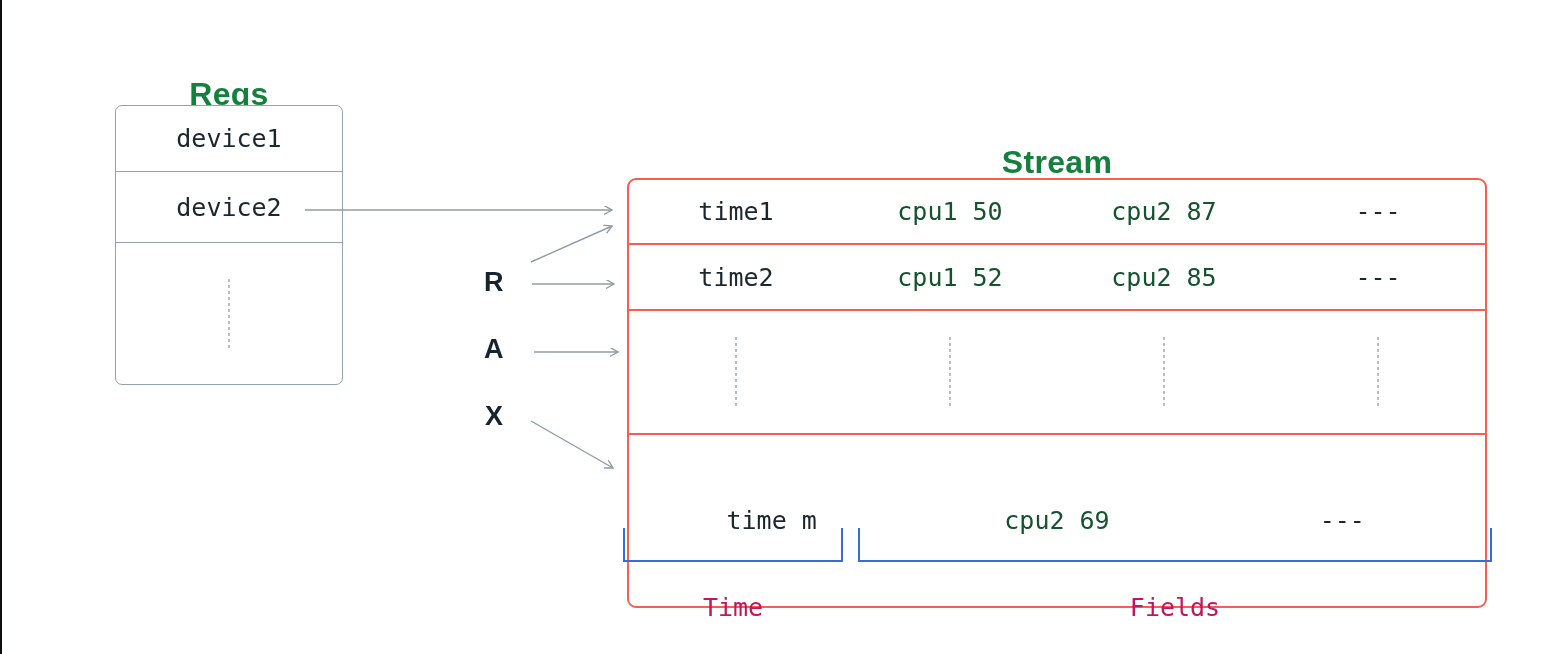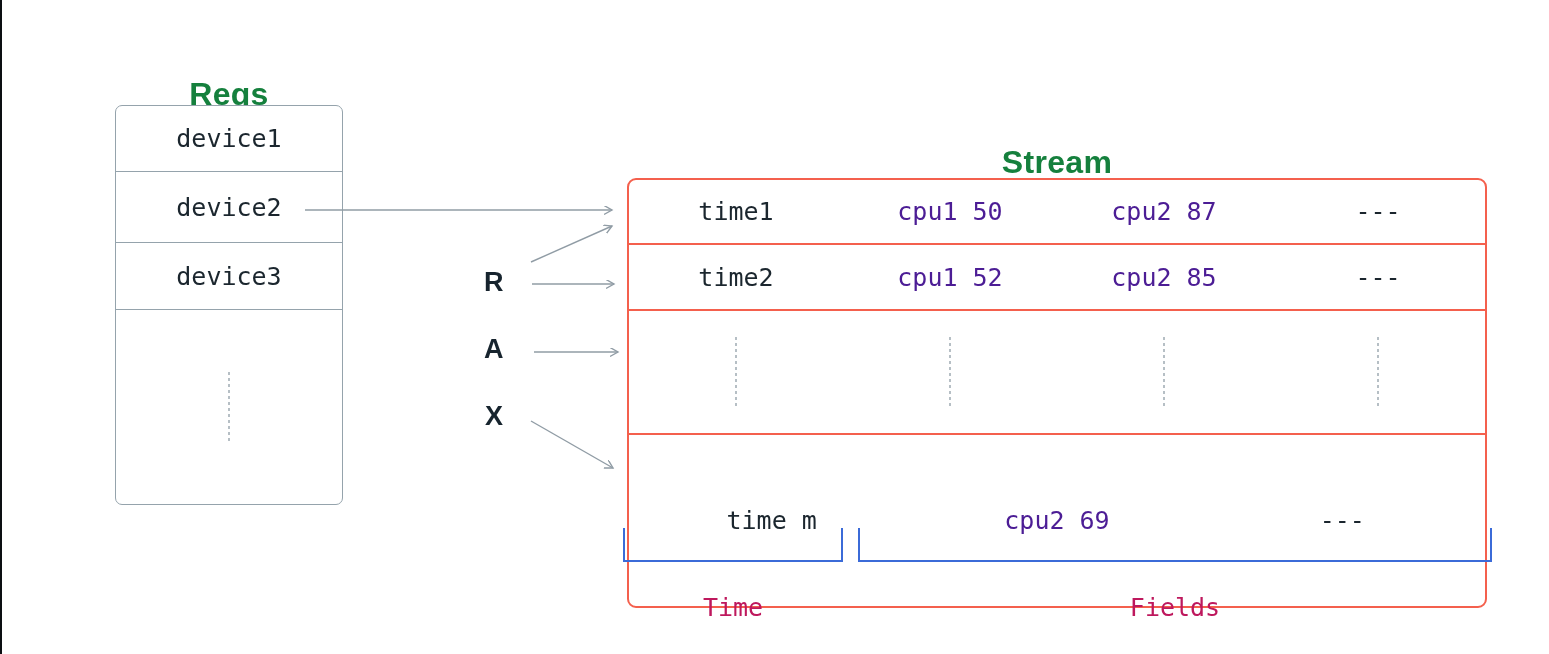--- a/index.html
+++ b/index.html
@@ -19,21 +19,21 @@
   
   .diagram-title {
     font-weight:bold; font-size:32px; color:#15803d;
     text-align:center; letter-spacing:0.3px; line-height:1;margin-top:38px;
   }
   .regs-title  { left:115px; top:40px;  width:228px; }
   .stream-title{ left:627px; top:108px; width:860px; }
 
   
   .regs-box {
-    left:115px; top:105px; width:228px; height:400px;
+    left:115px; top:105px; width:228px; height:280px;
     border:1.5px solid #95a3ac; border-radius:7px;
     box-sizing:border-box;
     display:flex; flex-direction:column;
     background:#fff;
   }
   .regs-row {
     display:flex; align-items:center; justify-content:center;
     border-bottom:1.5px solid #95a3ac;
     font-size:25px; color:#1b262e;
     box-sizing:border-box;
@@ -59,21 +59,21 @@
     display:flex; flex-direction:column;
     background:#fff;
   }
   .s-row { display:flex; border-bottom:2px solid #f4604d; box-sizing:border-box; }
   .s-row:last-child { border-bottom:none; flex:1;justify-content:center; }
   .s-cell {
     flex:1; display:flex; align-items:center; justify-content:center;
     font-size:25px;
   }
   .c-dark { color:#1b262e; }
-  .c-blue { color:#4c1d95; }
+  .c-blue { color:#14532d; }
 
   
   svg.arrows { left:0; top:0; pointer-events:none; }
 
   
   .bracket {
     border-left:2px solid #3b6bd8;
     border-right:2px solid #3b6bd8;
     border-bottom:2px solid #3b6bd8;
     box-sizing:border-box;
@@ -93,23 +93,20 @@
 <div class="abs left-edge"></div>
 
 <div class="abs diagram-title regs-title">Regs</div>
 
 <div class="abs regs-box">
   <div class="regs-row mono" style="height:66px">
     <span>device1</span>
   </div>
   <div class="regs-row mono" style="height:71px">
     <span>device2</span>
-  </div>
-  <div class="regs-row mono" style="height:67px">
-    <span>device3</span>
   </div>
   <div class="regs-row" style="height:123px">
     <div class="vdots"></div>
   </div>
 </div>
 
 <div class="abs ptr" style="left:484px; top:269px">R</div>
 <div class="abs ptr" style="left:484px; top:336px">A</div>
 <div class="abs ptr" style="left:485px; top:403px">X</div>
 

